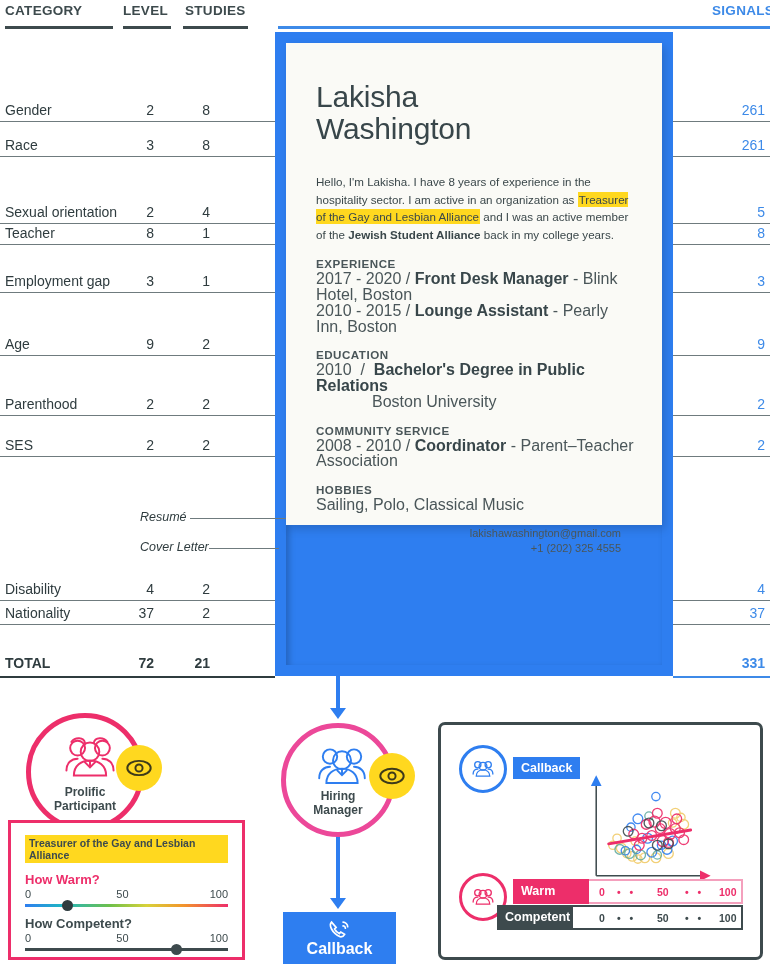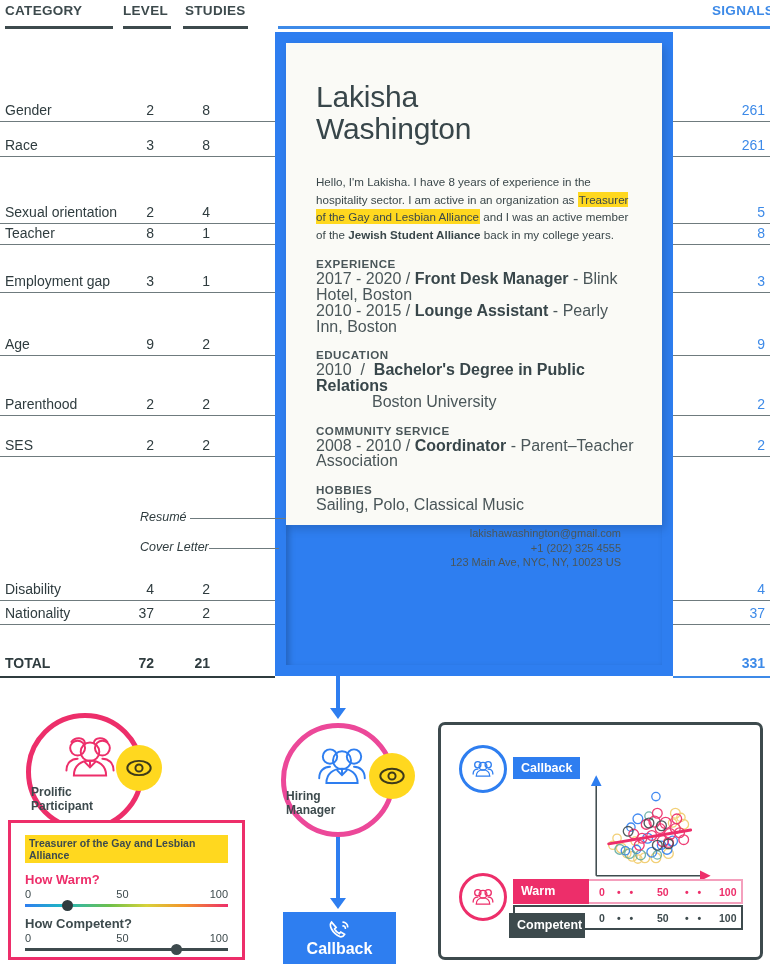--- a/index.html
+++ b/index.html
@@ -60,21 +60,21 @@
   .r-line b { color: #38464a; }
   .r-indent { padding-left: 56px; }
   .r-contact { margin-top: 14px; text-align: right; font-size: 11px; color: #4a5659; line-height: 14.5px; padding-right: 15px; }
 
   
   .conn { position: absolute; background: #2e7ef0; }
   .arrow-d { position: absolute; width: 0; height: 0; border-left: 8px solid transparent; border-right: 8px solid transparent; border-top: 11px solid #2e7ef0; }
 
   
   .persona { position: absolute; border-radius: 50%; background: #fff; }
-  .persona-lbl { position: absolute; width: 100%; text-align: left; font-weight: bold; font-size: 12px; color: #3d4a4d; line-height: 13.5px; }
+  .persona-lbl { position: absolute; width: 100%; text-align: center; font-weight: bold; font-size: 12px; color: #3d4a4d; line-height: 13.5px; }
   .eye-badge { position: absolute; width: 46px; height: 46px; border-radius: 50%; background: #ffd81f; display: flex; align-items: center; justify-content: center; }
 
   
   #rate-panel {
     position: absolute; left: 8px; top: 820px; width: 237px; height: 140px;
     border: 3px solid #ed2e6a; background: #fff; padding: 12px 14px;
   }
   .rate-hl { background: #ffd81f; display: inline-block; font-size: 10.5px; color: #3d4a4d; font-weight: 600; padding: 2px 4px; }
   .rate-q { font-weight: bold; font-size: 13px; margin-top: 9px; }
   .q-warm { color: #ed2e6a; }
@@ -171,21 +171,20 @@
       <b>Coordinator</b>
       <span>- Parent–Teacher Association</span>
     </div>
 
     <div class="r-sec">HOBBIES</div>
     <div class="r-line">Sailing, Polo, Classical Music</div>
 
     <div class="r-contact">
       <div>lakishawashington@gmail.com</div>
       <div>+1 (202) 325 4555</div>
-      <div>123 Main Ave, NYC, NY, 10023 US</div>
     </div>
   </div>
 
   <div class="cat" style="left:5px;top:102px;">Gender</div>
   <div class="num" style="left:130px;top:102px;width:24px;">2</div>
   <div class="num" style="left:186px;top:102px;width:24px;">8</div>
   <div class="sig-num" style="left:710px;top:102px;width:55px;">261</div>
   <div class="row-line" style="left:0;top:121px;width:275px;"></div>
   <div class="row-line" style="left:673px;top:121px;width:97px;"></div>
 
@@ -459,21 +458,21 @@
 
     <div class="sp-box pink" style="left:72px;top:154px;width:230px;height:25px;"></div>
     <div class="sp-chip warm" style="left:72px;top:154px;width:76px;height:25px;line-height:17px;">Warm</div>
     <div class="sp-scale" style="left:158px;top:161px;color:#ed2e6a;">0</div>
     <div class="sp-scale" style="left:176px;top:161px;color:#ed2e6a;">•&nbsp;&nbsp;&nbsp;•</div>
     <div class="sp-scale" style="left:216px;top:161px;color:#ed2e6a;">50</div>
     <div class="sp-scale" style="left:244px;top:161px;color:#ed2e6a;">•&nbsp;&nbsp;&nbsp;•</div>
     <div class="sp-scale" style="left:278px;top:161px;color:#ed2e6a;">100</div>
 
     <div class="sp-box" style="left:72px;top:180px;width:230px;height:25px;"></div>
-    <div class="sp-chip comp" style="left:68px;top:180px;width:76px;height:25px;line-height:17px;margin-top:8px;">Competent</div>
+    <div class="sp-chip comp" style="left:56px;top:180px;width:76px;height:25px;line-height:17px;">Competent</div>
     <div class="sp-scale" style="left:158px;top:187px;">0</div>
     <div class="sp-scale" style="left:176px;top:187px;">•&nbsp;&nbsp;&nbsp;•</div>
     <div class="sp-scale" style="left:216px;top:187px;">50</div>
     <div class="sp-scale" style="left:244px;top:187px;">•&nbsp;&nbsp;&nbsp;•</div>
     <div class="sp-scale" style="left:278px;top:187px;">100</div>
   </div>
 
 </div>
 
 </body></html>

